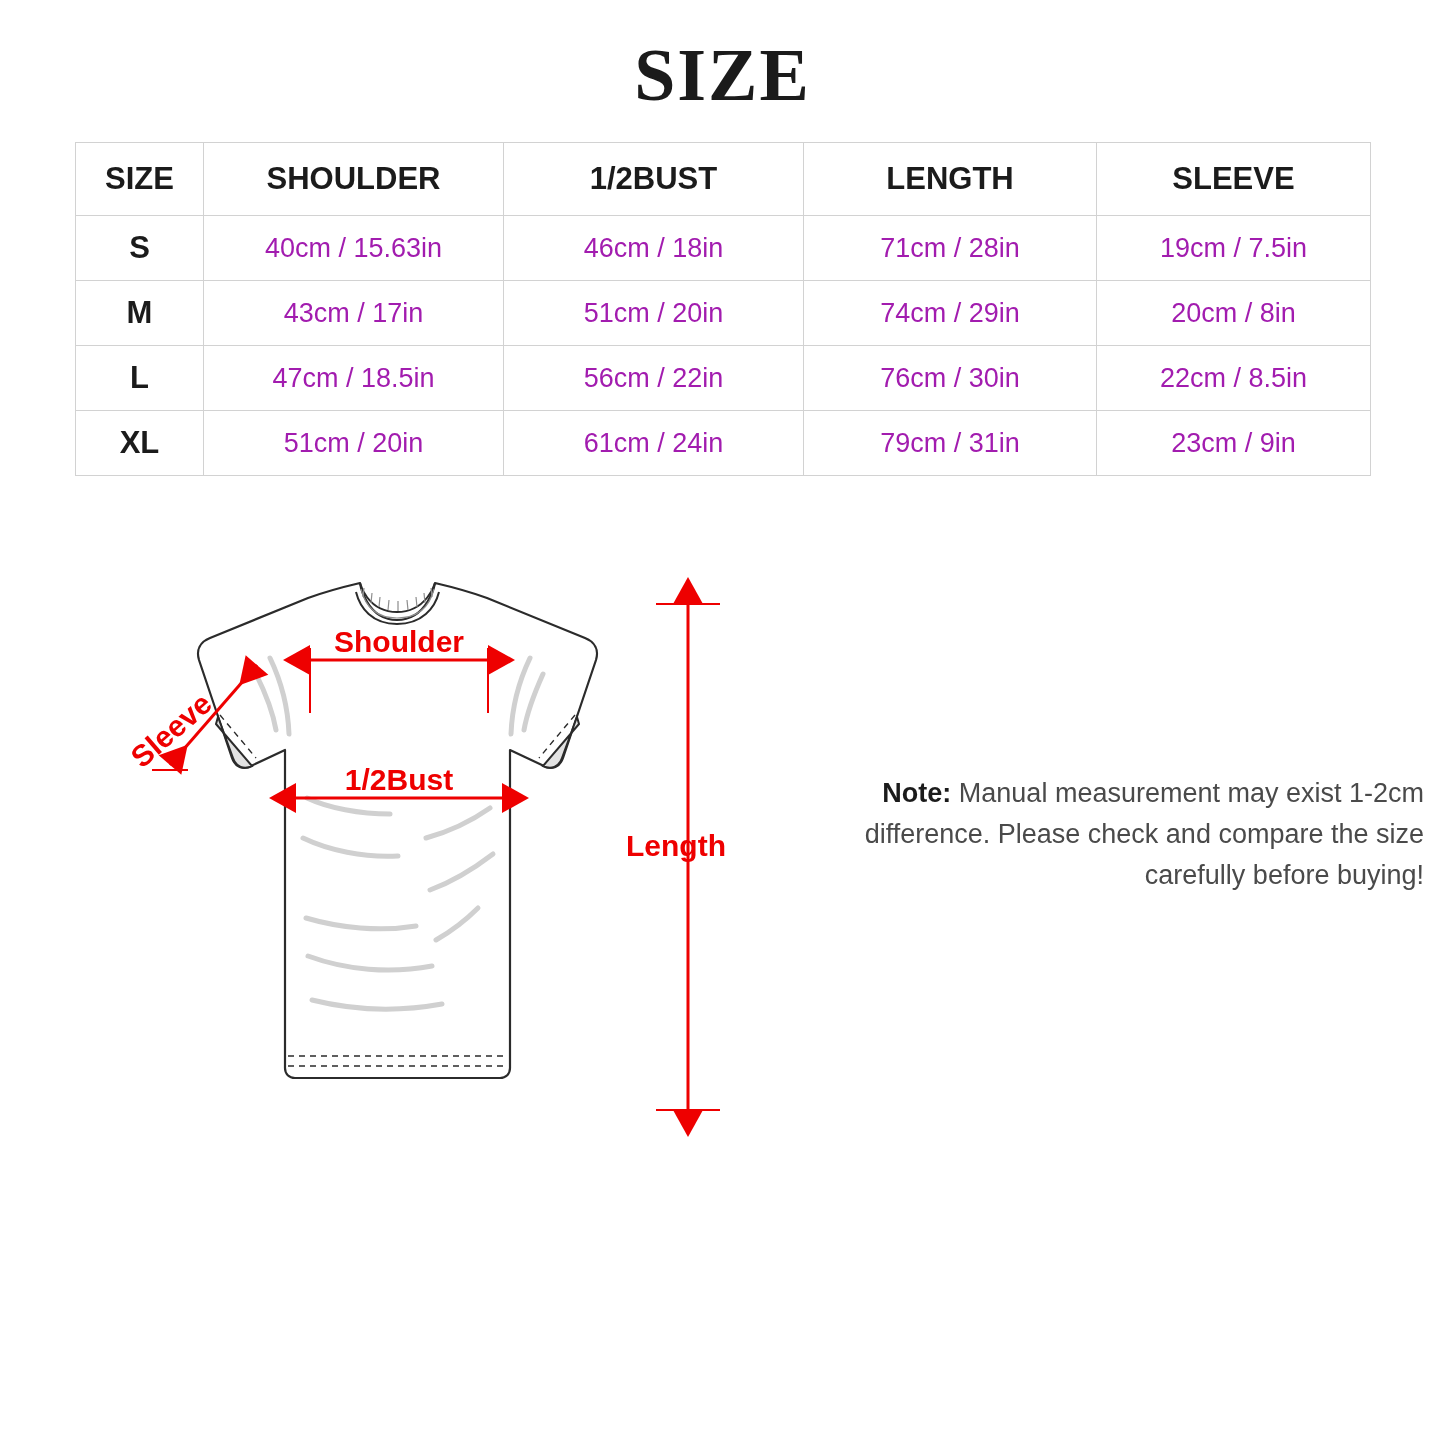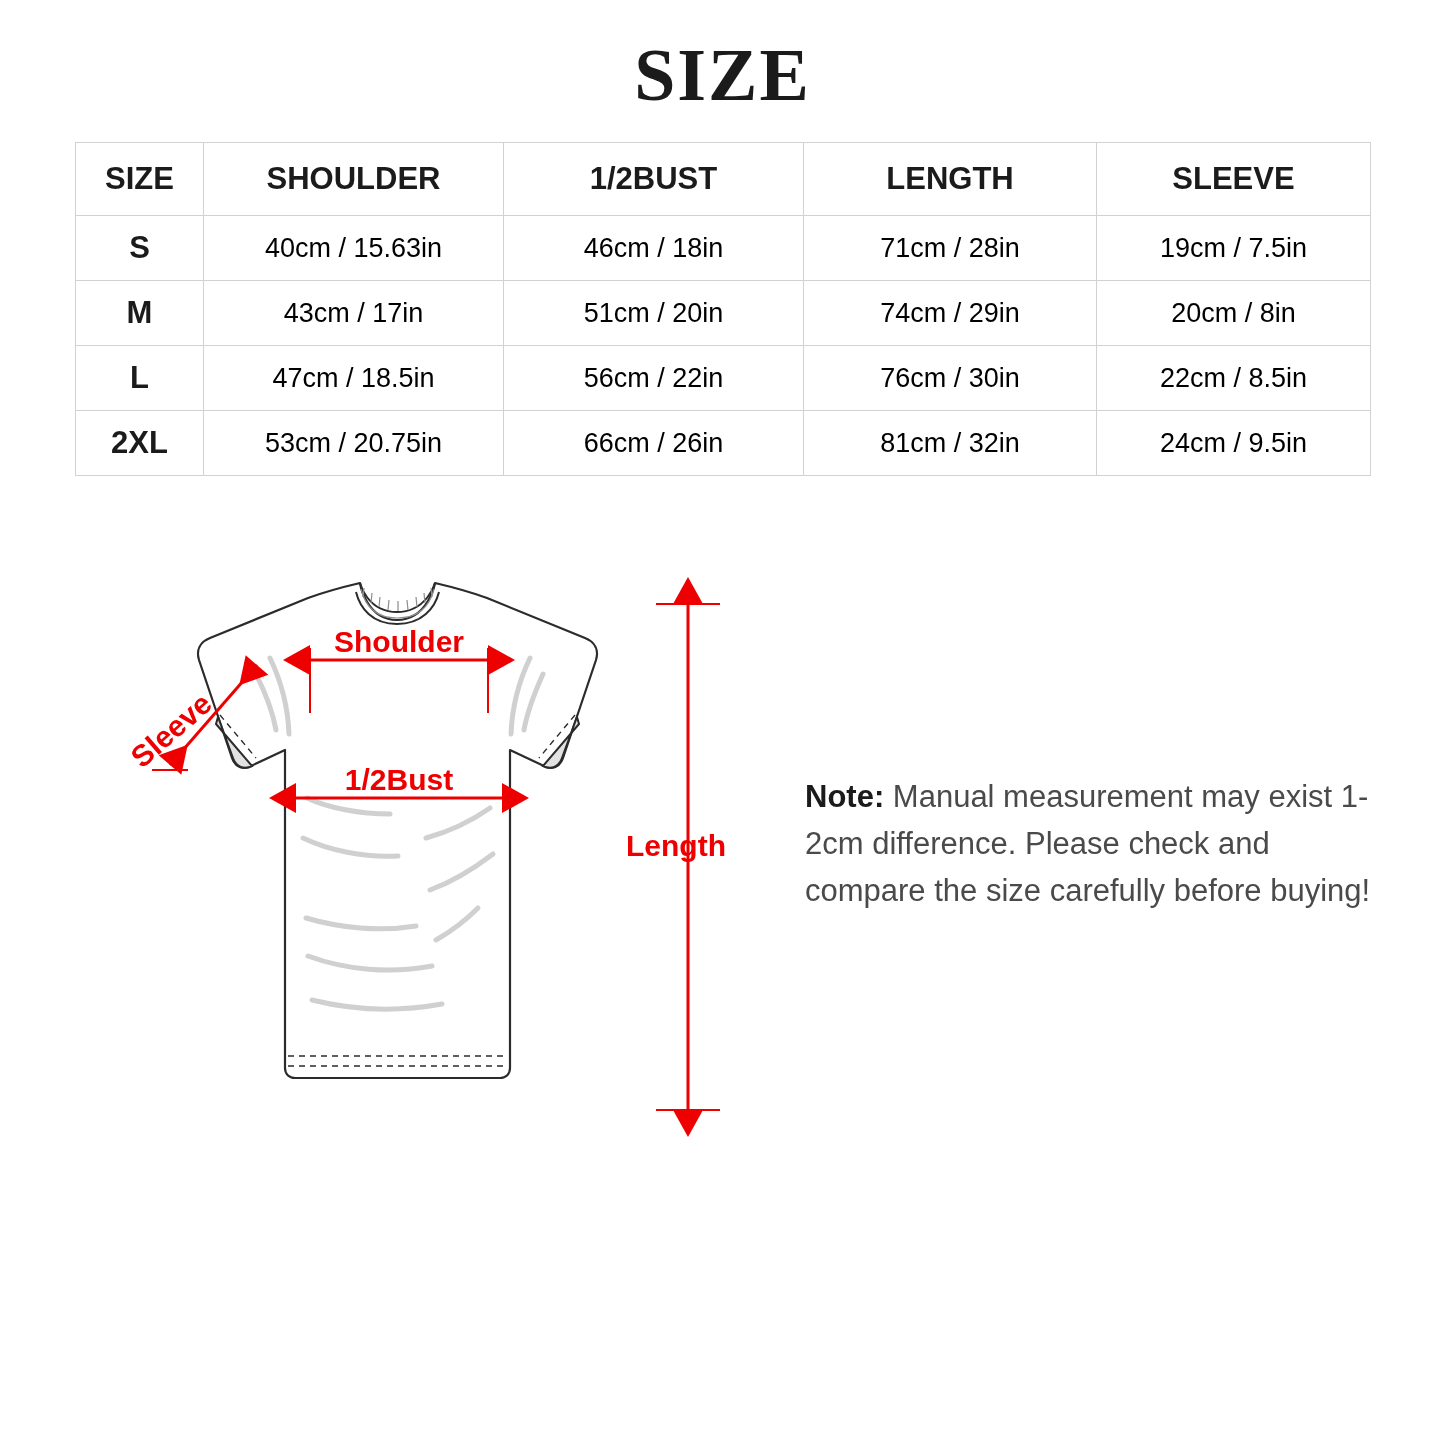--- a/index.html
+++ b/index.html
@@ -34,21 +34,21 @@
   }
   table.size-table {
     border-collapse: collapse;
     width: 100%;
     table-layout: fixed;
   }
   table.size-table th,
   table.size-table td {
     border: 1px solid #d2d2d2;
     text-align: center;
-    color: #000000;
+    color: #a21caf;
     font-size: 27px;
     height: 64px;
     padding: 0;
     font-weight: normal;
   }
   table.size-table thead th {
     font-size: 31px;
     font-weight: bold;
     color: #1b1b1b;
     height: 72px;
@@ -73,26 +73,27 @@
   }
   .shirt-svg {
     position: absolute;
     left: 60px;
     top: 0;
     width: 720px;
     height: 660px;
   }
   .note {
     position: absolute;
-    left: 805px;
+    left: 844px;
     top: 265px;
     width: 580px;
-    font-size: 31px;
+    font-size: 27px;
     line-height: 1.52;
     color: #4a4a4a;
+    text-align: right;
   }
   .note b {
     color: #1b1b1b;
     font-weight: bold;
   }
 </style>
 </head>
 <body>
 
 <h1 class="title">SIZE</h1>
@@ -131,25 +132,25 @@
         <td>20cm / 8in</td>
       </tr>
       <tr>
         <td class="size-cell">L</td>
         <td>47cm / 18.5in</td>
         <td>56cm / 22in</td>
         <td>76cm / 30in</td>
         <td>22cm / 8.5in</td>
       </tr>
       <tr>
-        <td class="size-cell">2XL</td>
-        <td>53cm / 20.75in</td>
-        <td>66cm / 26in</td>
-        <td>81cm / 32in</td>
-        <td>24cm / 9.5in</td>
+        <td class="size-cell">XL</td>
+        <td>51cm / 20in</td>
+        <td>61cm / 24in</td>
+        <td>79cm / 31in</td>
+        <td>23cm / 9in</td>
       </tr>
     </tbody>
   </table>
 </div>
 
 <div class="lower">
 
   <svg class="shirt-svg" viewBox="0 0 720 660">
     <defs>
       <marker id="arrL" markerWidth="10" markerHeight="10" refX="9" refY="5" orient="auto">

